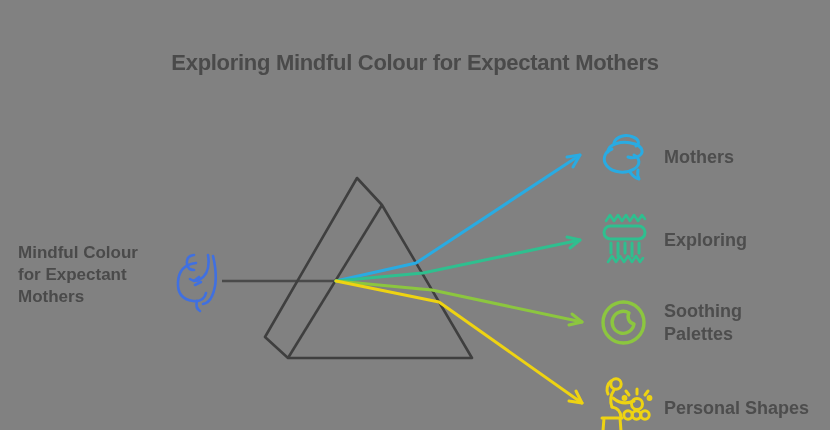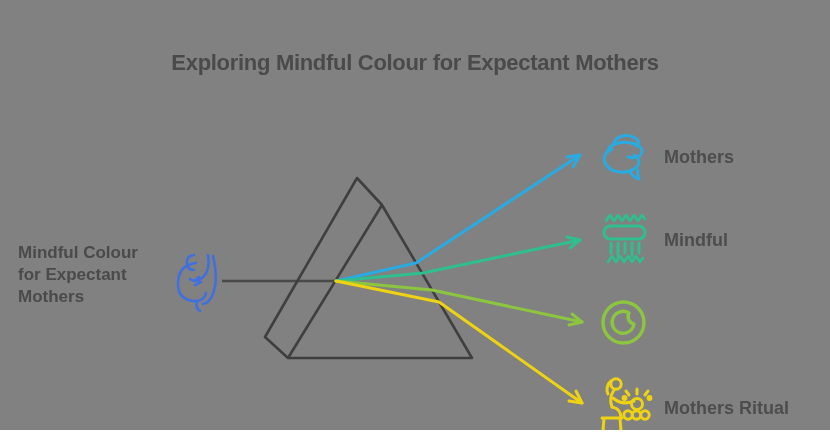--- a/index.html
+++ b/index.html
@@ -50,22 +50,24 @@
 
 <div class="stage">
 
   <div class="title">Exploring Mindful Colour for Expectant Mothers</div>
 
   <div class="source-label">Mindful Colour
 for Expectant
 Mothers</div>
 
   <div class="branch-label bl-0">Mothers</div>
-  <div class="branch-label bl-1">Mindful</div>
-  <div class="branch-label bl-3">Mothers Ritual</div>
+  <div class="branch-label bl-1">Exploring</div>
+  <div class="branch-label bl-2">Soothing
+Palettes</div>
+  <div class="branch-label bl-3">Personal Shapes</div>
 
   <svg width="830" height="435" viewBox="0 0 830 435">
 
     <line x1="222" y1="281" x2="336" y2="281" stroke-width="2.6" stroke="#4a4a4a"></line>
 
     <g fill="none" stroke-width="2.6" stroke-linejoin="round" stroke="#3f3f3f">
       <path d="M357,178 L382,205 L472,358 L288,358 L265,337 Z"></path>
       <path d="M382,205 L288,358"></path>
     </g>
 

